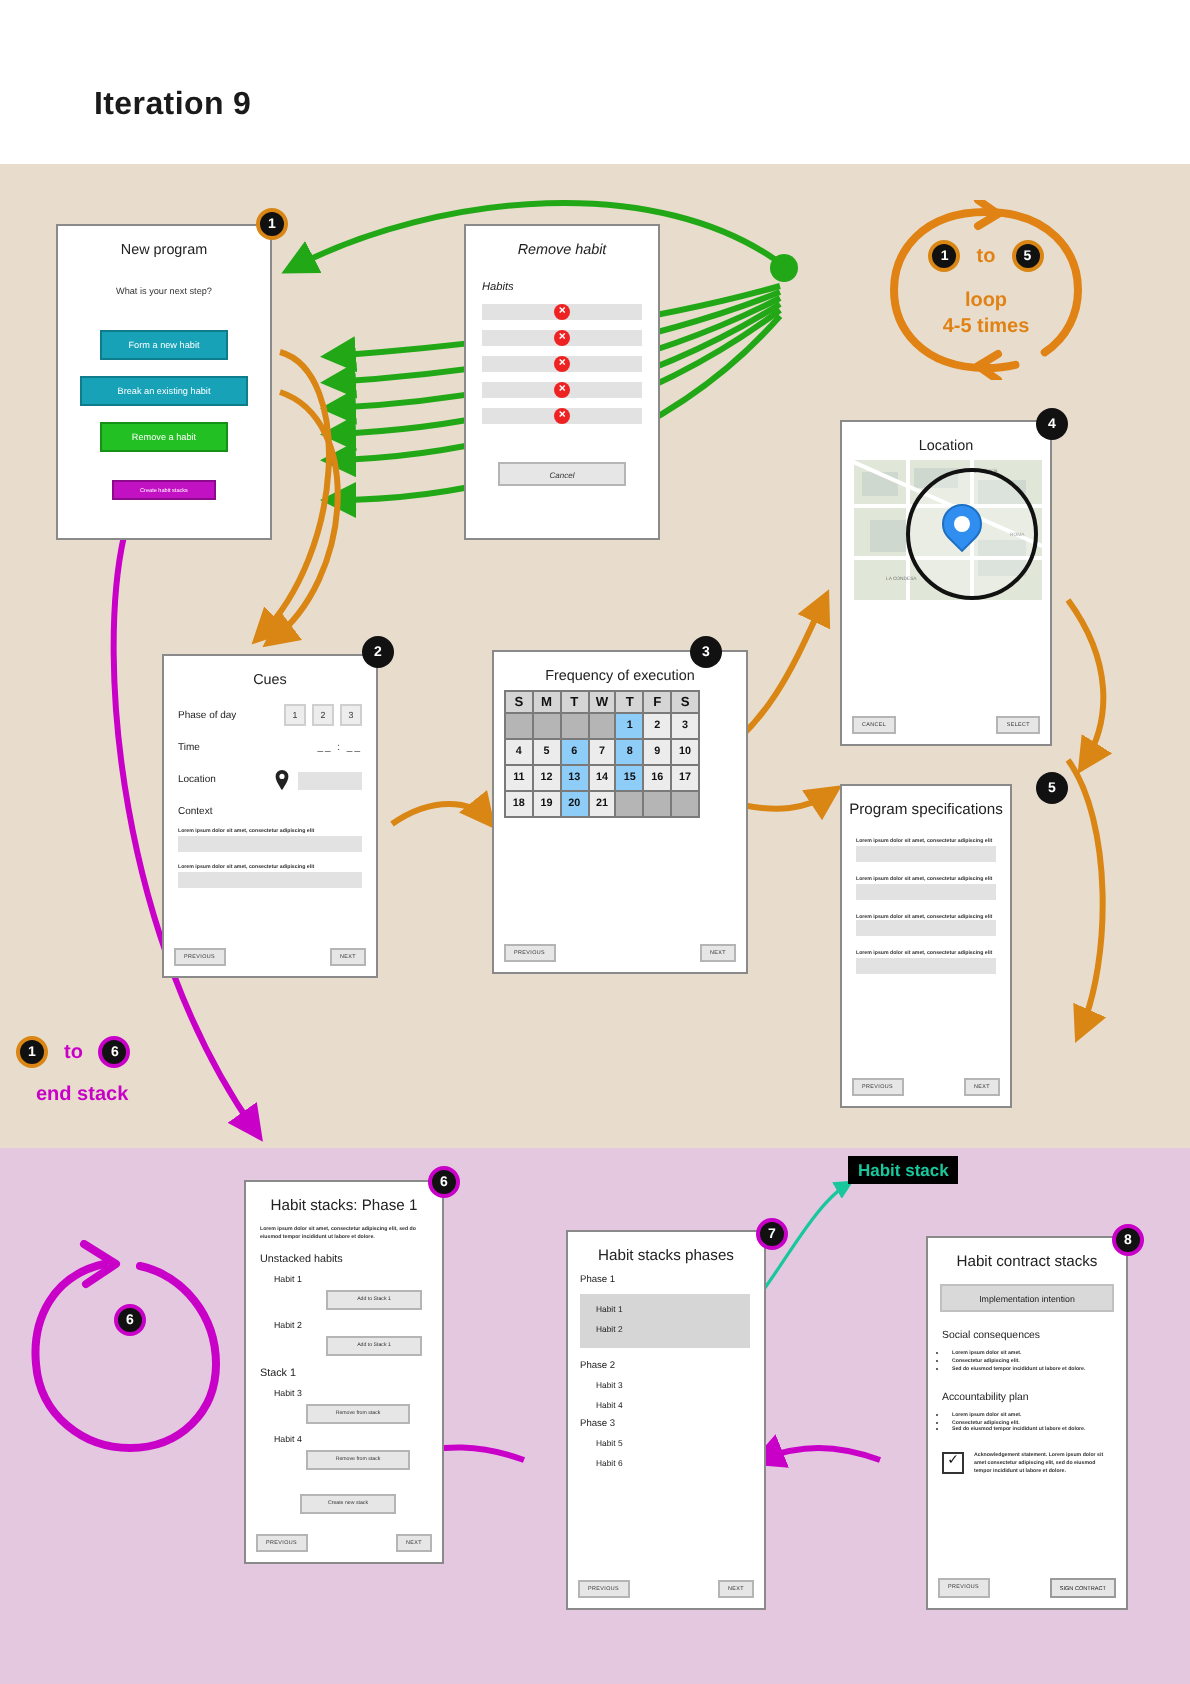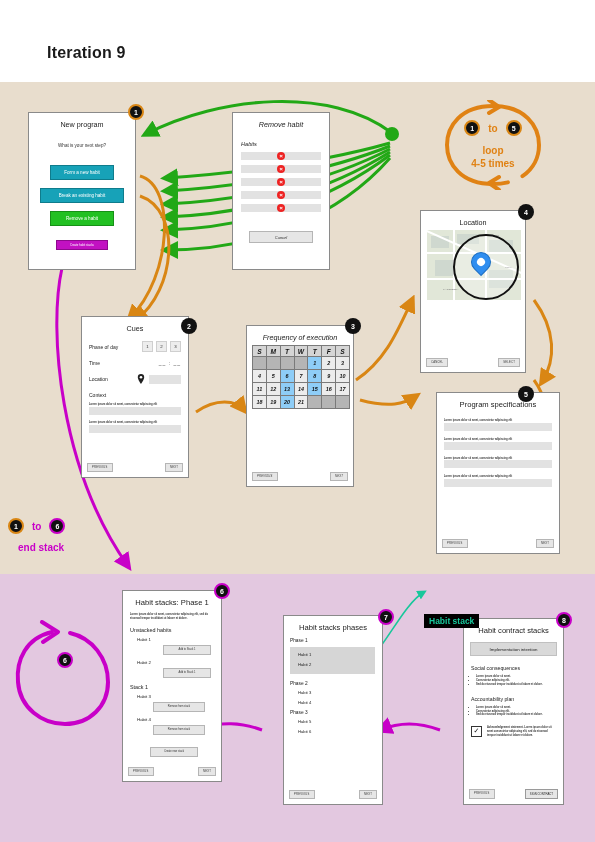--- a/index.html
+++ b/index.html
@@ -66,34 +66,34 @@
     width:8px;height:8px;border-radius:50%;background:#ee2222;color:#fff;
     font-size:6px;line-height:8px;text-align:center;font-weight:bold;
   }
   #remove-cancel{
     position:absolute;left:50%;transform:translateX(-50%);bottom:26px;
     width:62px;height:10px;background:#e6e6e6;border:1px solid #b5b5b5;
     font-size:4px;color:#333;display:flex;align-items:center;justify-content:center;
   }
 
   
-  #card-cues{left:81px;top:316px;width:108px;height:162px;}
+  #card-cues{left:81px;top:327px;width:108px;height:162px;}
   .cue-line{display:flex;align-items:center;justify-content:space-between;margin:0 7px 8px 7px;}
   .cue-label{font-size:5px;color:#222;}
   .num-box{
     width:9px;height:9px;background:#ededed;border:1px solid #cfcfcf;
     font-size:4.4px;color:#333;display:flex;align-items:center;justify-content:center;margin-left:3px;
   }
   .time-blank{font-size:5px;color:#333;letter-spacing:1px;}
   .loc-field{width:32px;height:9px;background:#e2e2e2;}
   .ctx-label{font-size:5px;color:#222;margin:0 7px 5px 7px;}
   .ctx-block{margin:0 7px 6px 7px;}
 
   
-  #card-frequency{left:246px;top:325px;width:108px;height:162px;font-style:italic;}
+  #card-frequency{left:246px;top:325px;width:128px;height:162px;}
   #calendar{position:absolute;left:5px;top:19px;width:98px;border-collapse:collapse;}
   #calendar td,#calendar th{
     border:1px solid #7a7a7a;width:14px;height:12px;text-align:center;
     font-size:5.4px;font-weight:bold;color:#111;padding:0;
   }
   #calendar th{background:#d5d5d5;height:10px;font-size:6.6px;}
   #calendar td.day{background:#ececec;}
   #calendar td.sel{background:#8ecdf7;}
   #calendar td.blank{background:#b5b5b5;}
 
@@ -113,21 +113,21 @@
   #map-pin{
     position:absolute;left:44px;top:22px;width:18px;height:18px;border-radius:50% 50% 50% 0;
     background:#2f8ef0;transform:rotate(-45deg);border:1px solid #1d6fc4;
   }
   #map-pin::after{
     content:"";position:absolute;left:5px;top:5px;width:8px;height:8px;border-radius:50%;background:#fff;
   }
   .map-lbl{position:absolute;font-size:2.4px;color:#777;}
 
   
-  #card-progspec{left:436px;top:392px;width:124px;height:162px;}
+  #card-progspec{left:420px;top:392px;width:86px;height:162px;}
   .spec-block{margin:0 7px 7px 7px;}
 
   
   #card-stacks{left:122px;top:590px;width:100px;height:192px;}
   .sec-h{font-size:5.4px;color:#222;margin:6px 0 4px 7px;}
   .habit-name{font-size:4.4px;color:#222;margin:0 0 3px 14px;}
   .stack-btn{
     margin:0 0 5px 0;background:#e6e6e6;border:1px solid #b5b5b5;
     font-size:2.6px;color:#333;height:8px;display:flex;align-items:center;justify-content:center;
   }
@@ -172,21 +172,21 @@
   .word-to-m{font-size:10px;font-weight:bold;color:#c800c8;}
 
   #ann-loopphases{left:12px;top:620px;width:106px;height:110px;}
   #ann-loopphases .txt{
     position:absolute;left:0;top:52px;width:106px;text-align:center;
     color:#17b0c8;font-weight:bold;font-size:10px;line-height:13px;
   }
 
   #habit-stack-tag{
     position:absolute;left:424px;top:578px;background:#000;color:#18c79b;
-    font-size:8.5px;font-weight:bold;padding:2px 5px;margin-top:36px;
+    font-size:8.5px;font-weight:bold;padding:2px 5px;
   }
 
   svg.overlay{position:absolute;left:0;top:0;width:595px;height:842px;pointer-events:none;}
 </style>
 </head>
 <body>
 
 <div class="panel" id="panel-top"></div>
 <div class="panel" id="panel-bottom"></div>
 

